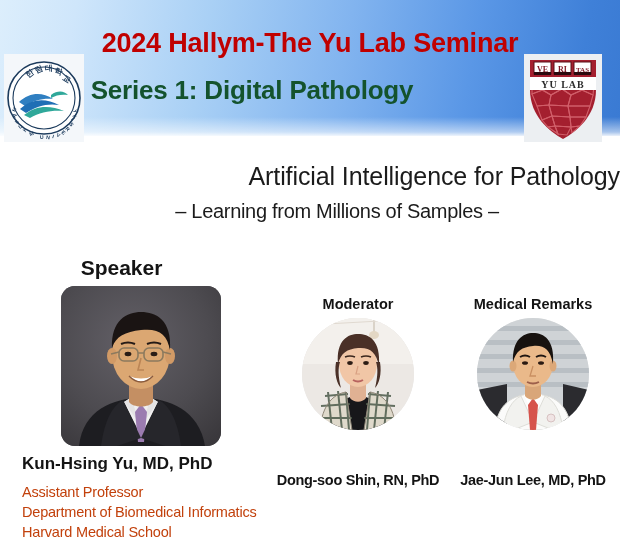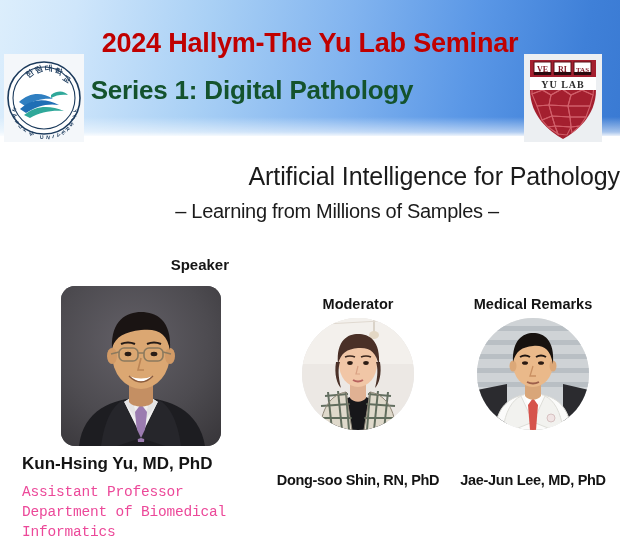--- a/index.html
+++ b/index.html
@@ -113,22 +113,22 @@
     position: absolute;
     left: 14px;
     top: 256px;
     width: 248px;
   }
   .role-label-speaker {
     position: absolute;
     left: 0;
     top: 0;
     width: 215px;
-    text-align: right;
-    font-size: 15px;
+    text-align: center;
+    font-size: 21px;
     font-weight: bold;
     color: #141414;
   }
   .speaker-photo {
     position: absolute;
     left: 47px;
     top: 30px;
     width: 160px;
     height: 160px;
     border-radius: 14px;
@@ -141,24 +141,23 @@
     top: 198px;
     font-size: 17px;
     font-weight: bold;
     color: #141414;
   }
   .speaker-aff {
     position: absolute;
     left: 8px;
     top: 226px;
     font-size: 14.5px;
-    color: #ec4899;
+    color: #c2410c;
     line-height: 20px;
     letter-spacing: -0.2px;
-    font-family: Liberation Mono, monospace;
   }
 
   
   .person-col {
     position: absolute;
     width: 170px;
     text-align: center;
   }
   .col-moderator { left: 273px; top: 296px; }
   .col-opening   { left: 448px; top: 296px; }
@@ -345,20 +344,21 @@
       <path d="M68 90 Q80 101, 92 90 Q80 95, 68 90 Z" fill="#ffffff"></path>
       <path d="M68 90 Q80 102, 92 90" stroke="#8a5b3d" stroke-width="1.4" fill="none"></path>
     </svg>
   </div>
 
   <div class="speaker-name">Kun-Hsing Yu, MD, PhD</div>
 
   <div class="speaker-aff">
     <div>Assistant Professor</div>
     <div>Department of Biomedical Informatics</div>
+    <div>Harvard Medical School</div>
   </div>
 </div>
 
 <div class="person-col col-moderator">
   <div class="role-label">Moderator</div>
 
   <div class="circle-photo">
     <svg width="112" height="112" viewBox="0 0 112 112">
       <rect width="112" height="112" fill="#ece8e4"></rect>
       <rect x="0" y="0" width="112" height="46" fill="#f3f0ec"></rect>

